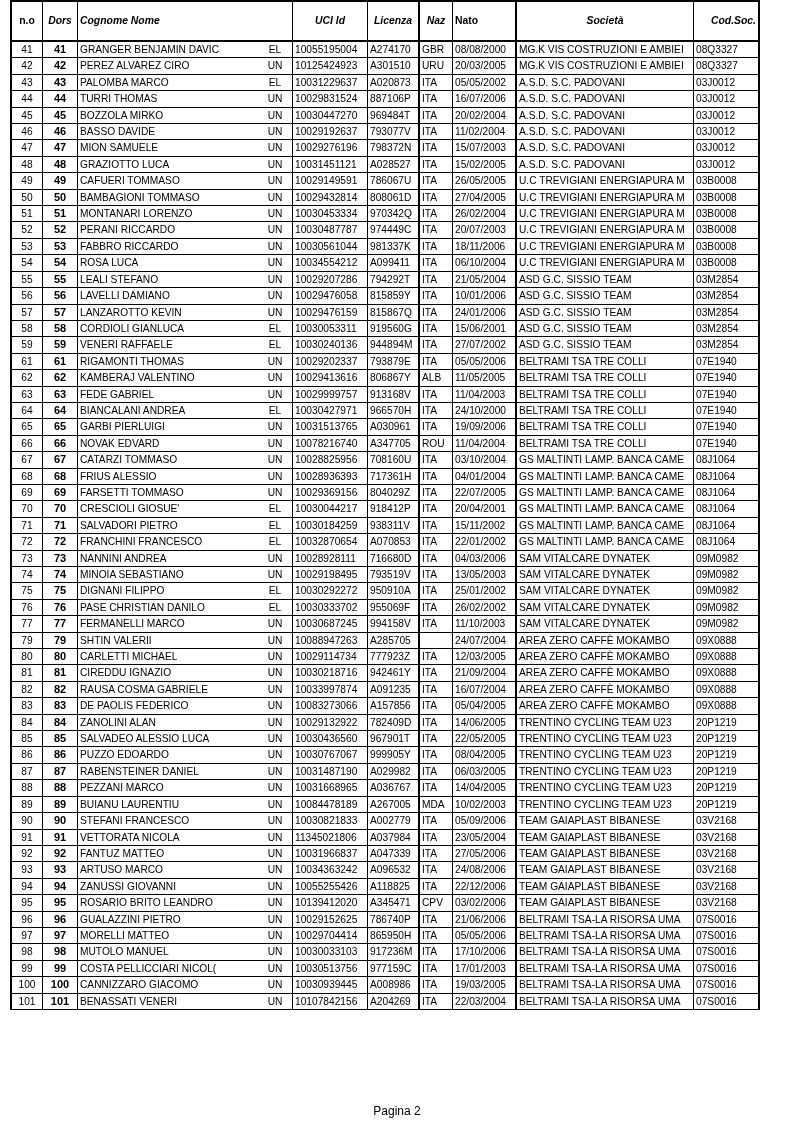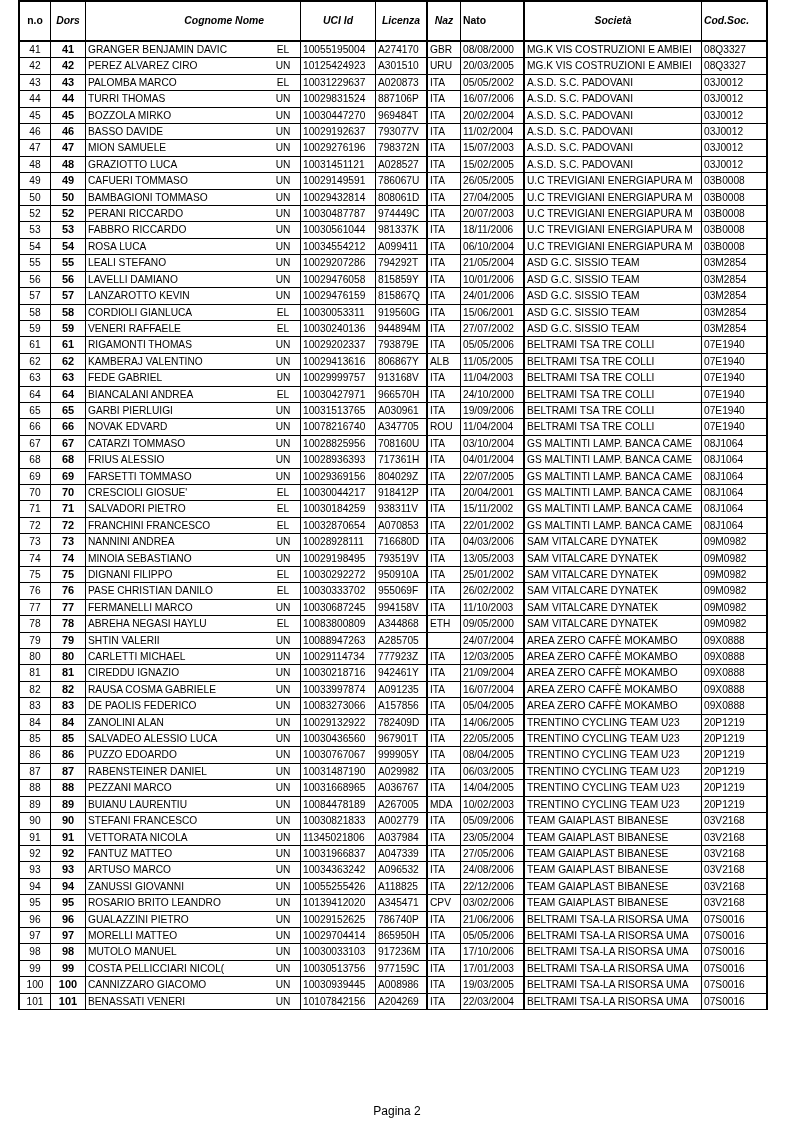--- a/index.html
+++ b/index.html
@@ -1,38 +1,38 @@
 <!DOCTYPE html>
 <html><head>
 <meta charset="utf-8">
 <style>
   html, body { margin: 0; padding: 0; background: #ffffff; }
   body { width: 794px; height: 1123px; position: relative; overflow: hidden;
          font-family: "Liberation Sans", sans-serif; color: #000; }
-  .sheet { position: absolute; left: 18px; top: 0; border-radius: 22px; }
+  .sheet { position: absolute; left: 10px; top: 0; border-radius: 22px; }
   table { border-collapse: collapse; table-layout: fixed; }
   td, th { padding: 0 2px; height: 15.4px; font-size: 10.2px; line-height: 15.4px;
            white-space: nowrap; overflow: hidden; text-overflow: clip;
            border-bottom: 1px solid #000; }
   thead th { height: 38px; font-weight: bold; font-size: 10.4px; text-align: left;
              border-top: 2px solid #000; border-bottom: 2px solid #000; vertical-align: middle; }
   th.it { font-style: italic; text-align: center; }
   .c-no   { width: 26px; text-align: center; border-left: 2px solid #000; border-right: 1px solid #000; }
   .c-dors { width: 30px; text-align: center; border-right: 1px solid #000; }
   td.c-dors { font-weight: bold; font-size: 11px; }
   .c-name { width: 176px; }
   .c-cat  { width: 30px; text-align: center; border-right: 1px solid #000; }
   .c-uci  { width: 70px; border-right: 1px solid #000; }
   .c-lic  { width: 46px; border-right: 2px solid #000; }
   .c-naz  { width: 28px; border-right: 1px solid #000; }
   .c-nato { width: 58px; border-right: 2px solid #000; }
   .c-soc  { width: 172px; border-right: 1px solid #000; }
   .c-cod  { width: 60px; border-right: 2px solid #000; }
-  th.c-cod { text-align: left; }
-  th.c-name { text-align: right; }
+  th.c-cod { text-align: right; }
+  th.c-name { text-align: left; }
   .footer { position: absolute; top: 1104px; left: 0; width: 794px; text-align: center;
             font-size: 12px; }
 </style>
 </head>
 <body>
 
 <div class="sheet">
   <table>
     <thead>
       <tr>
@@ -163,20 +163,32 @@
           <td class="c-name">BAMBAGIONI TOMMASO</td>
           <td class="c-cat">UN</td>
           <td class="c-uci">10029432814</td>
           <td class="c-lic">808061D</td>
           <td class="c-naz">ITA</td>
           <td class="c-nato">27/04/2005</td>
           <td class="c-soc">U.C TREVIGIANI ENERGIAPURA M</td>
           <td class="c-cod">03B0008</td>
         </tr>
         <tr>
+          <td class="c-no">51</td>
+          <td class="c-dors">51</td>
+          <td class="c-name">MONTANARI LORENZO</td>
+          <td class="c-cat">UN</td>
+          <td class="c-uci">10030453334</td>
+          <td class="c-lic">970342Q</td>
+          <td class="c-naz">ITA</td>
+          <td class="c-nato">26/02/2004</td>
+          <td class="c-soc">U.C TREVIGIANI ENERGIAPURA M</td>
+          <td class="c-cod">03B0008</td>
+        </tr>
+        <tr>
           <td class="c-no">52</td>
           <td class="c-dors">52</td>
           <td class="c-name">PERANI RICCARDO</td>
           <td class="c-cat">UN</td>
           <td class="c-uci">10030487787</td>
           <td class="c-lic">974449C</td>
           <td class="c-naz">ITA</td>
           <td class="c-nato">20/07/2003</td>
           <td class="c-soc">U.C TREVIGIANI ENERGIAPURA M</td>
           <td class="c-cod">03B0008</td>
@@ -459,32 +471,20 @@
         </tr>
         <tr>
           <td class="c-no">77</td>
           <td class="c-dors">77</td>
           <td class="c-name">FERMANELLI MARCO</td>
           <td class="c-cat">UN</td>
           <td class="c-uci">10030687245</td>
           <td class="c-lic">994158V</td>
           <td class="c-naz">ITA</td>
           <td class="c-nato">11/10/2003</td>
-          <td class="c-soc">SAM VITALCARE DYNATEK</td>
-          <td class="c-cod">09M0982</td>
-        </tr>
-        <tr>
-          <td class="c-no">78</td>
-          <td class="c-dors">78</td>
-          <td class="c-name">ABREHA NEGASI HAYLU</td>
-          <td class="c-cat">EL</td>
-          <td class="c-uci">10083800809</td>
-          <td class="c-lic">A344868</td>
-          <td class="c-naz">ETH</td>
-          <td class="c-nato">09/05/2000</td>
           <td class="c-soc">SAM VITALCARE DYNATEK</td>
           <td class="c-cod">09M0982</td>
         </tr>
         <tr>
           <td class="c-no">79</td>
           <td class="c-dors">79</td>
           <td class="c-name">SHTIN VALERII</td>
           <td class="c-cat">UN</td>
           <td class="c-uci">10088947263</td>
           <td class="c-lic">A285705</td>

